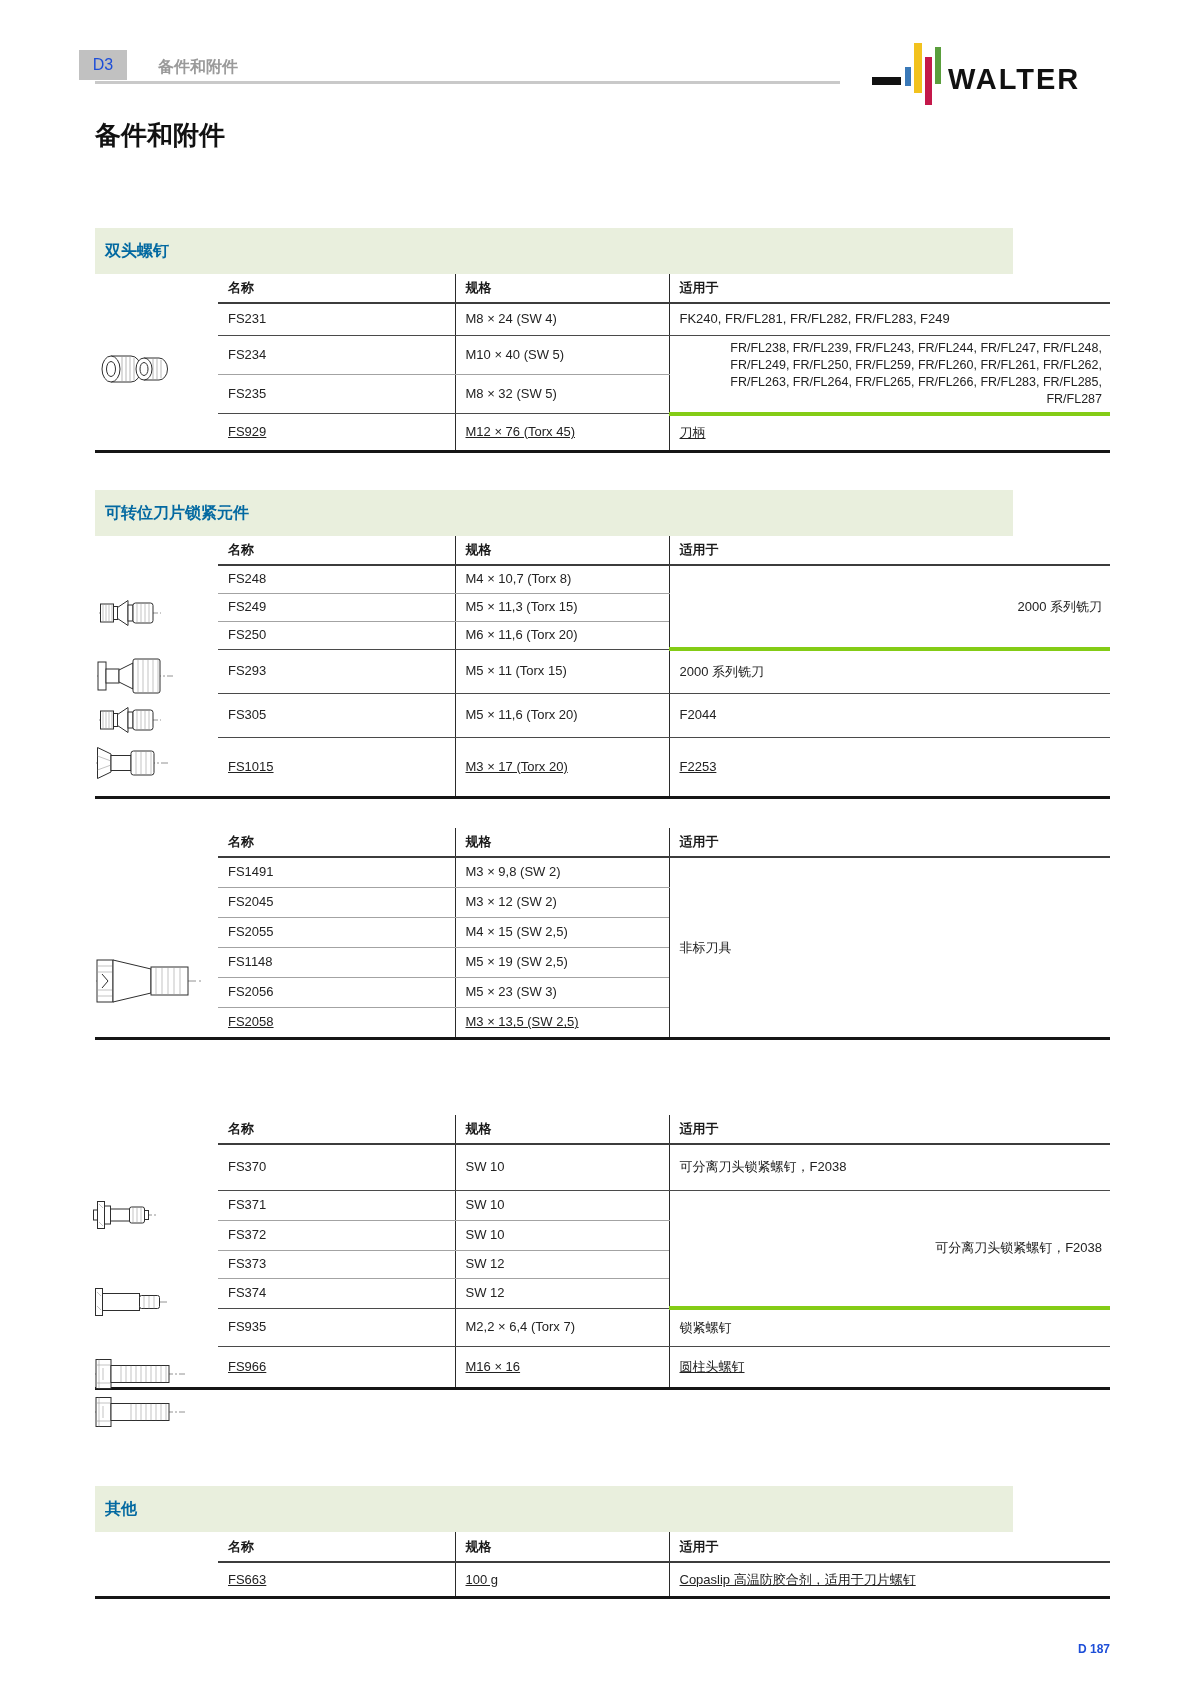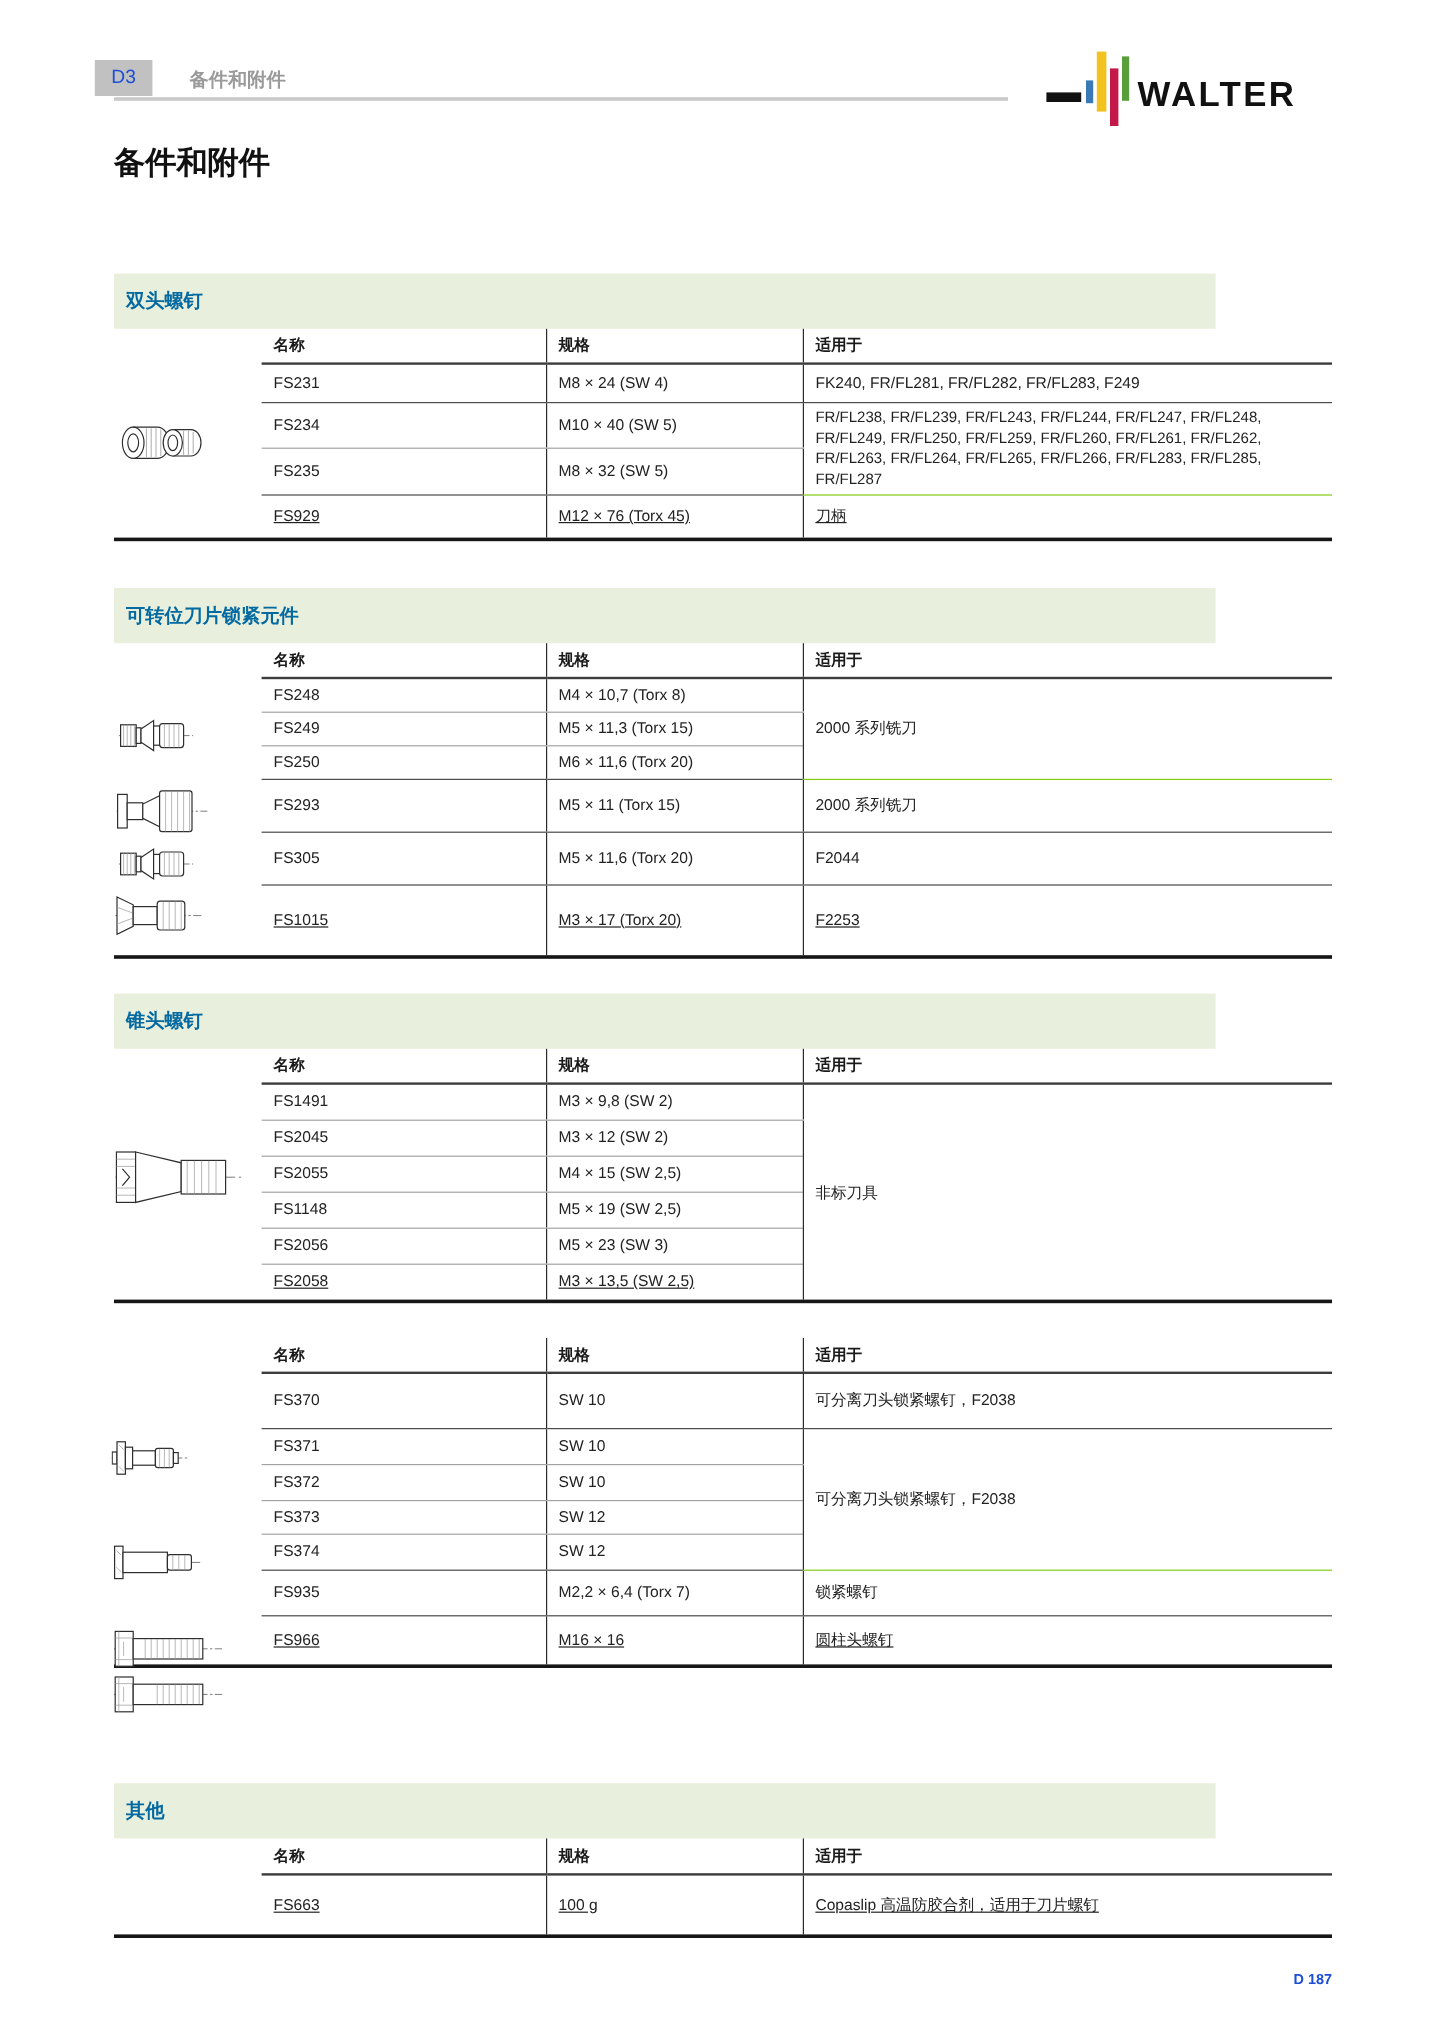--- a/index.html
+++ b/index.html
@@ -28,25 +28,25 @@
   #sec-0{top:228px}#sec-1{top:490px}#sec-2{top:828px}#sec-3{top:1115px}#sec-4{top:1486px}
   .band{height:46px;width:918px;background:#e9efdd;display:flex;align-items:center;}
   .band span{font-size:16px;font-weight:bold;padding-left:10px;color:#0369a1;}
   table.parts{border-collapse:collapse;table-layout:fixed;width:892px;margin-left:123px;}
   th{font-size:13px;font-weight:bold;text-align:left;padding:0 8px 0 10px;height:28px;
      border-bottom:2px solid #3c3c3c;vertical-align:middle;}
   td{font-size:13px;padding:2px 8px 2px 10px;vertical-align:middle;line-height:16px;
      border-bottom:1px solid #a3a3a3;color:#222;}
   .c2,.c3{border-left:1px solid #2b2b2b;}
   tr.gend>td{border-bottom:1px solid #4a4a4a;}
-  td.bdark{border-bottom:1px solid #84cc16;}
+  td.bdark{border-bottom:4px solid #84cc16;text-align:right;}
   tr.last>td{border-bottom:none !important;text-decoration:underline;}
   .endline{width:1015px;height:3px;background:#161616;}
   .fits-multi{font-size:12.5px;line-height:17px;padding-top:4px;padding-bottom:4px;}
-  tr.r28{height:28px}tr.r30{height:30px}tr.r32{height:32px}tr.r34{height:50px}
+  tr.r28{height:28px}tr.r30{height:30px}tr.r32{height:32px}tr.r34{height:34px}
   tr.r36{height:36px}tr.r38{height:38px}tr.r41{height:41px}tr.r44{height:44px}
   tr.r45{height:59px}tr.r46{height:46px}
   
   .icon{position:absolute;}
   .icon svg{display:block;}
 </style>
 </head>
 <body>
 
 <div class="hdr-badge">D3</div>
@@ -151,23 +151,20 @@
         <td>FS1015</td>
         <td class="c2">M3 × 17 (Torx 20)</td>
         <td class="c3">F2253</td>
       </tr>
     </tbody>
   </table>
   <div class="endline"></div>
 </div>
 
 <div class="section" id="sec-2">
-  <div class="band">
-    <span>锥头螺钉</span>
-  </div>
   <table class="parts">
     <colgroup>
         <col style="width:237px">
         <col style="width:214px">
         <col style="width:441px">
       </colgroup>
     <thead>
       <tr class="r28">
         <th>名称</th>
         <th class="c2">规格</th>

